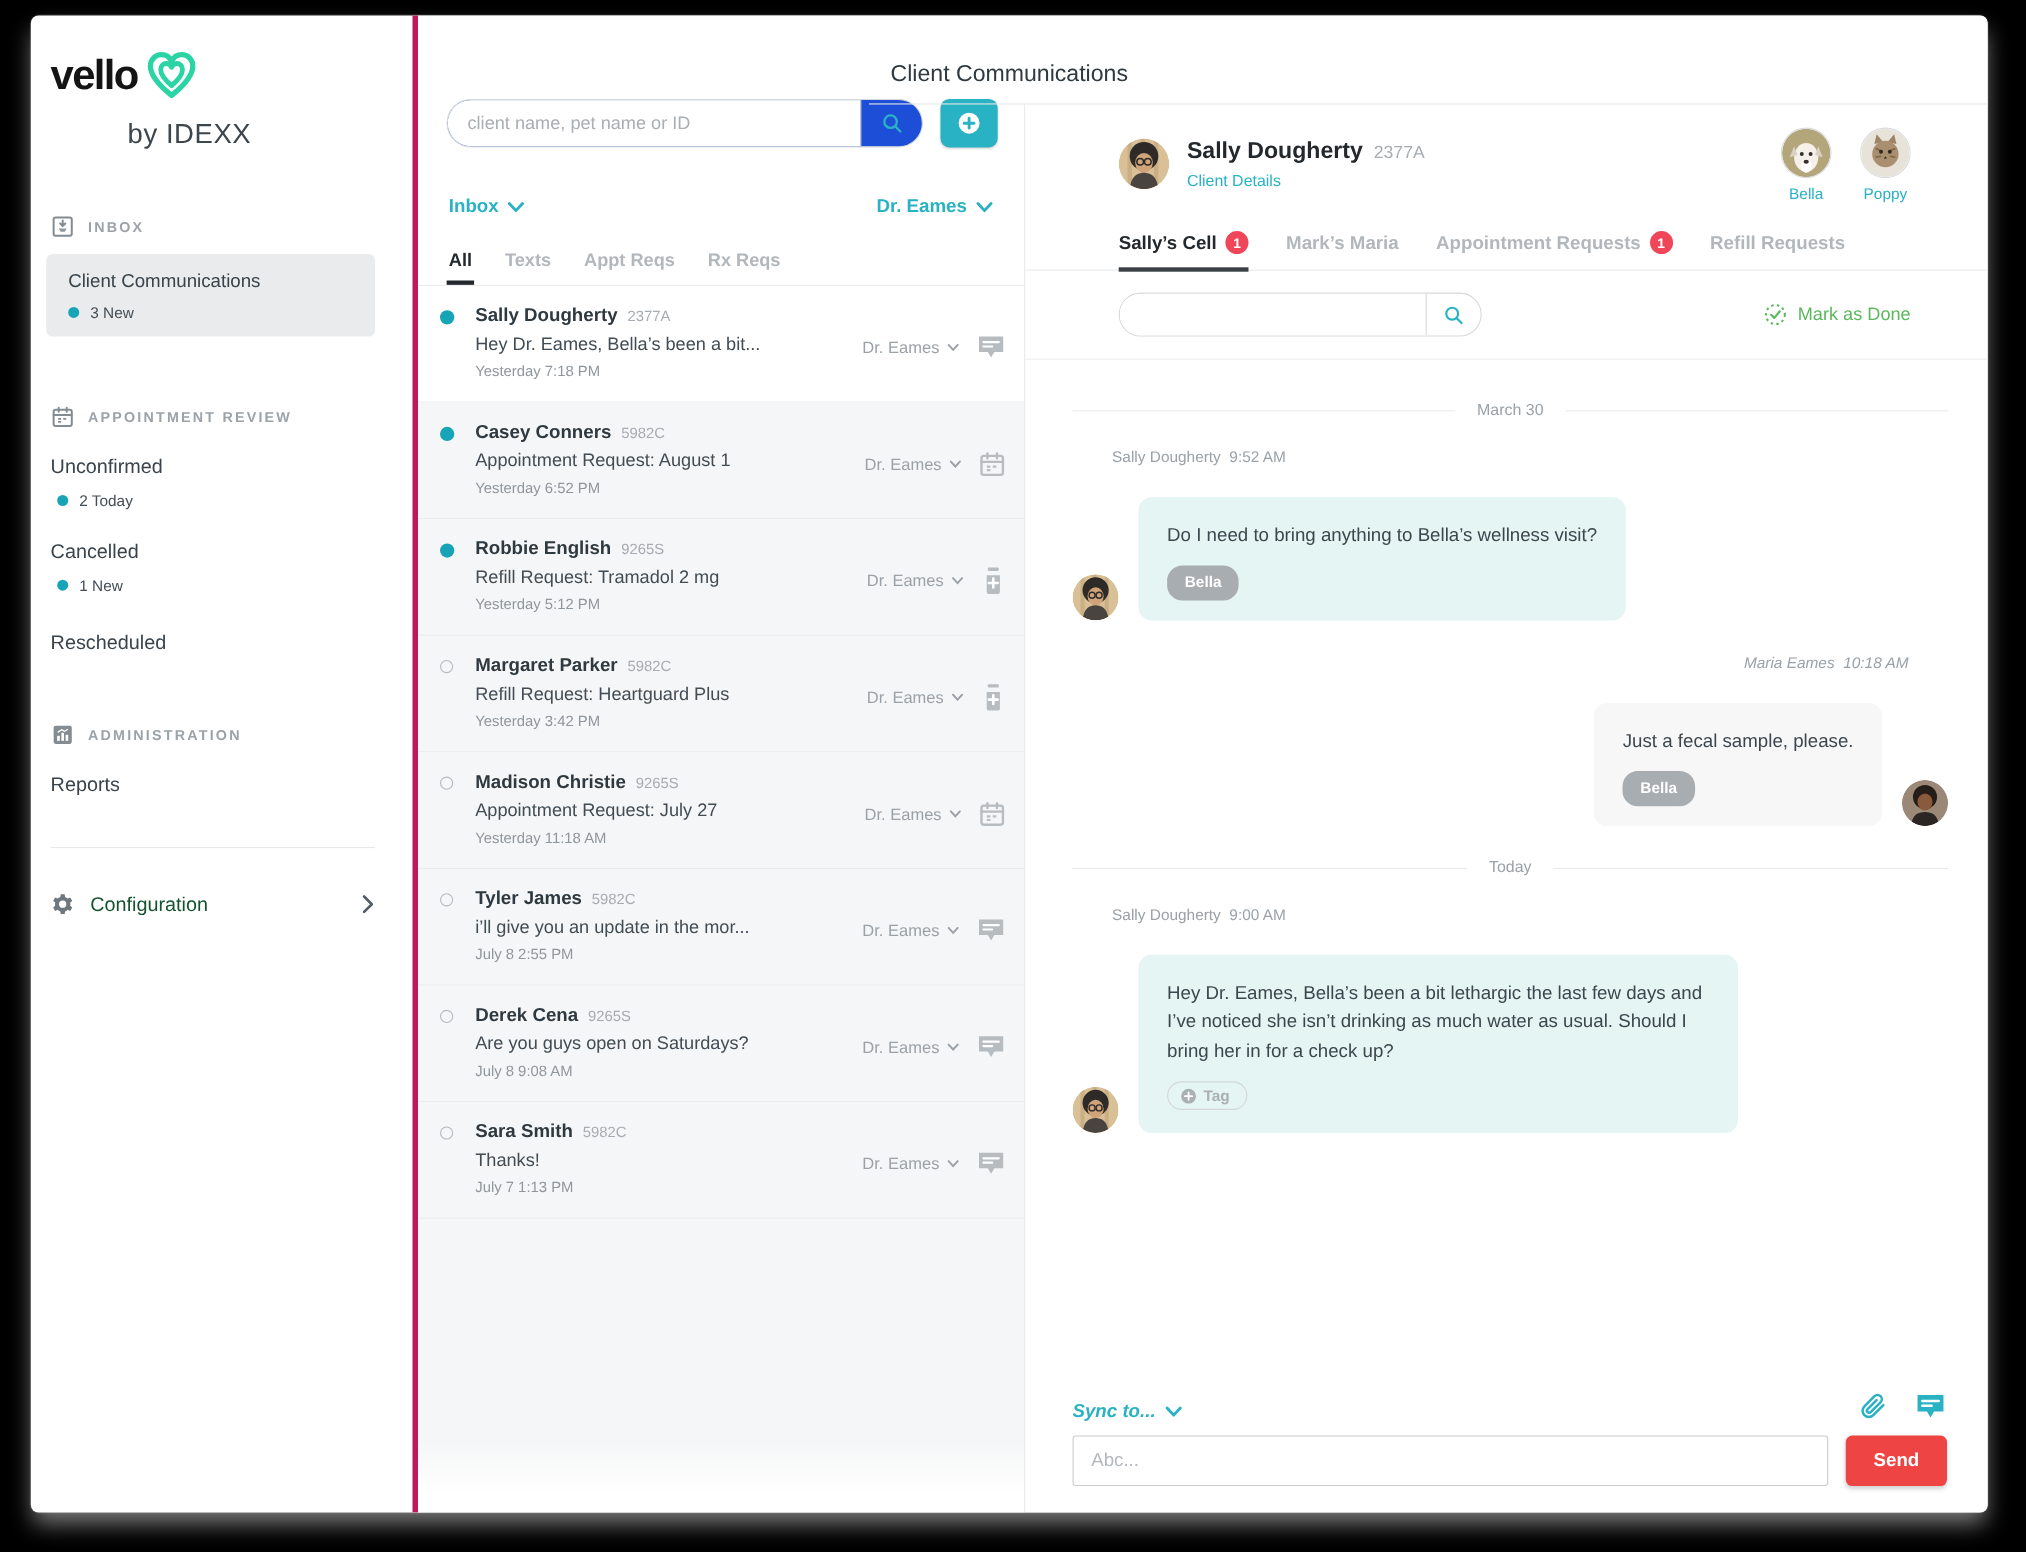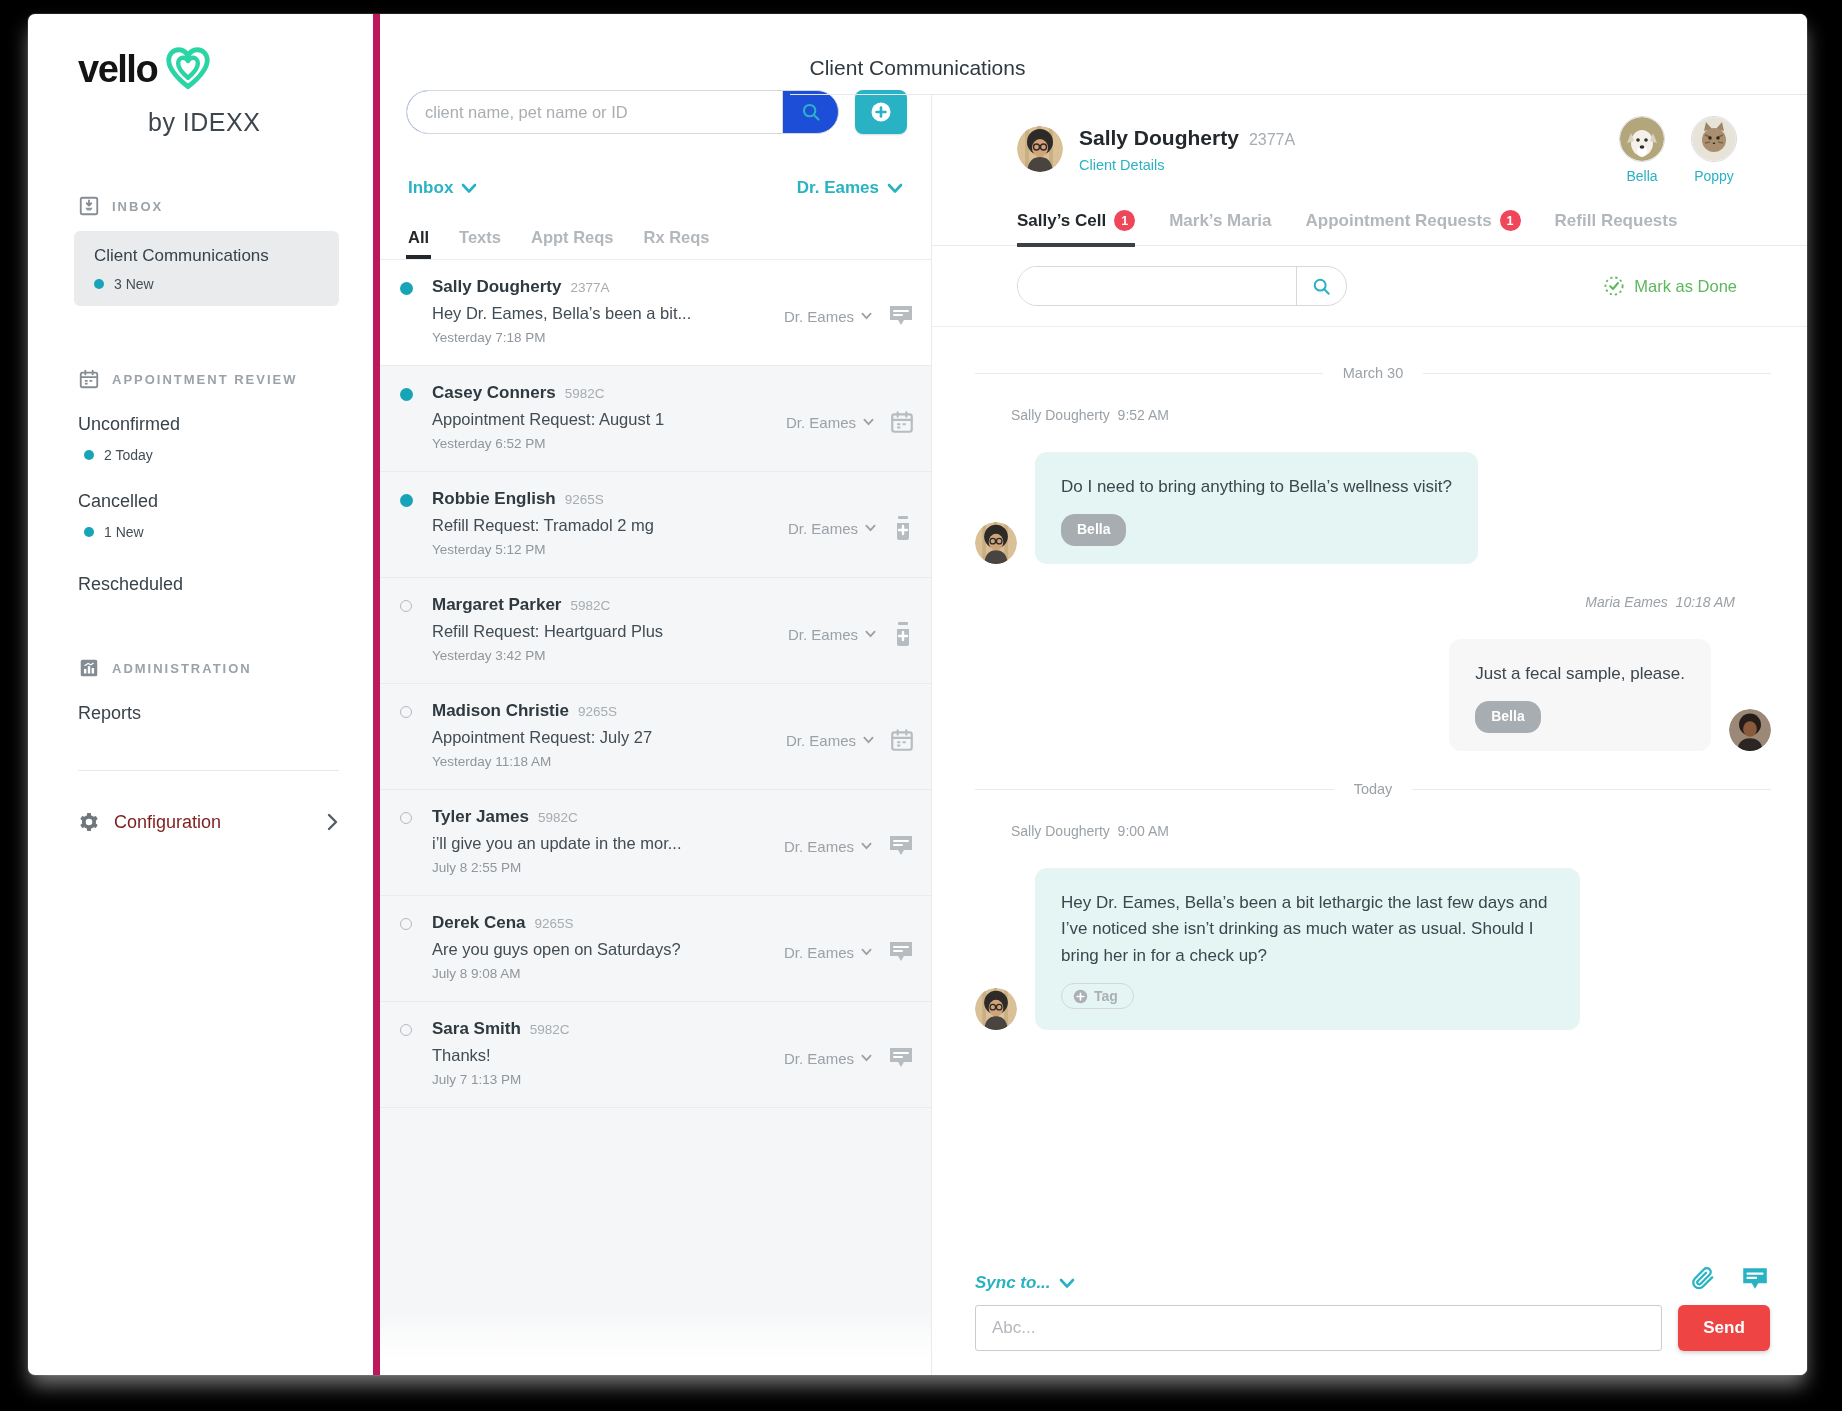--- a/index.html
+++ b/index.html
@@ -8,37 +8,37 @@
   .app { position:absolute; left:28px; top:14px; width:1779px; height:1361px;
     background:#fff; border-radius:7px; overflow:hidden;
     box-shadow:0 12px 20px -2px rgba(215,215,215,.55), 0 0 0 1px rgba(255,255,255,.10);
     display:grid; grid-template-columns:352px 551px 1fr; }
   
   .page-title { position:absolute; top:42px; left:50%; transform:translateX(-50%);
     font-size:21px; color:#2e3940; z-index:5; white-space:nowrap; }
   .header-line { position:absolute; top:80px; left:762px; right:0; height:1px; background:#e6e8ea; z-index:4; }
   .col-divider { position:absolute; top:80px; bottom:0; left:903px; width:1px; background:#e8eaec; z-index:4; }
   
-  .sidebar { position:relative; border-right:7px solid #be185d; padding:30px 0 0 50px; }
+  .sidebar { position:relative; border-right:5px solid #be185d; padding:30px 0 0 18px; }
   .logo-row { display:flex; align-items:center; gap:6px; }
   .brand { font-size:38px; font-weight:800; letter-spacing:-1.5px; color:#141414; }
   .byline { font-size:25px; color:#3d454d; margin:14px 0 0 70px; letter-spacing:.5px; }
   .side-section { margin-top:62px; display:flex; align-items:center; gap:12px;
     color:#9ba2a8; font-size:13px; font-weight:bold; letter-spacing:2px; }
   .side-sel { margin:14px 34px 0 -4px; background:#e9ebec; border-radius:6px; padding:15px 16px 14px 20px; cursor:pointer; }
   .side-sel-label { font-size:17px; color:#38424a; }
   .badge-row { display:flex; align-items:center; gap:10px; margin-top:10px; }
   .tealdot { width:10px; height:10px; border-radius:50%; background:#17a4b6; }
   .badge-txt { font-size:14px; color:#434d55; }
   .side-item { margin-top:28px; font-size:18px; color:#39434b; cursor:pointer; }
   .side-item.first { margin-top:24px; }
   .side-item-badge { display:flex; align-items:center; gap:10px; margin:12px 0 0 6px; }
   .side-div { height:1px; background:#e6e8ea; margin:46px 34px 0 0; }
   .config { display:flex; align-items:center; gap:14px; margin-top:40px; padding-right:34px;
-    font-size:18px; color:#7f1d1d; cursor:pointer; }
+    font-size:18px; color:#14532d; cursor:pointer; }
   .config .grow { flex:1; }
   
   .middle { position:relative; padding-top:76px; display:flex; flex-direction:column; overflow:hidden; background:#fff; }
   .search-row { display:flex; gap:16px; padding:0 24px 0 26px; }
   .search-pill { flex:1; height:44px; border:1px solid #d6d9db; border-radius:22px; display:flex; overflow:hidden; background:#1d4ed8; }
   .search-pill input { flex:1; border:none; outline:none; padding:0 18px; font-size:16.5px; color:#454f57; font-family:inherit; }
   .search-pill input::placeholder { color:#a9aeb3; }
   .search-btn { width:56px; border-left:1px solid #d6d9db; display:flex; align-items:center; justify-content:center; cursor:pointer; }
   .plus-btn { width:52px; height:44px; background:#29b2c3; border:none; border-radius:8px;
     display:flex; align-items:center; justify-content:center; cursor:pointer; box-shadow:0 1px 2px rgba(0,0,0,.15); }

